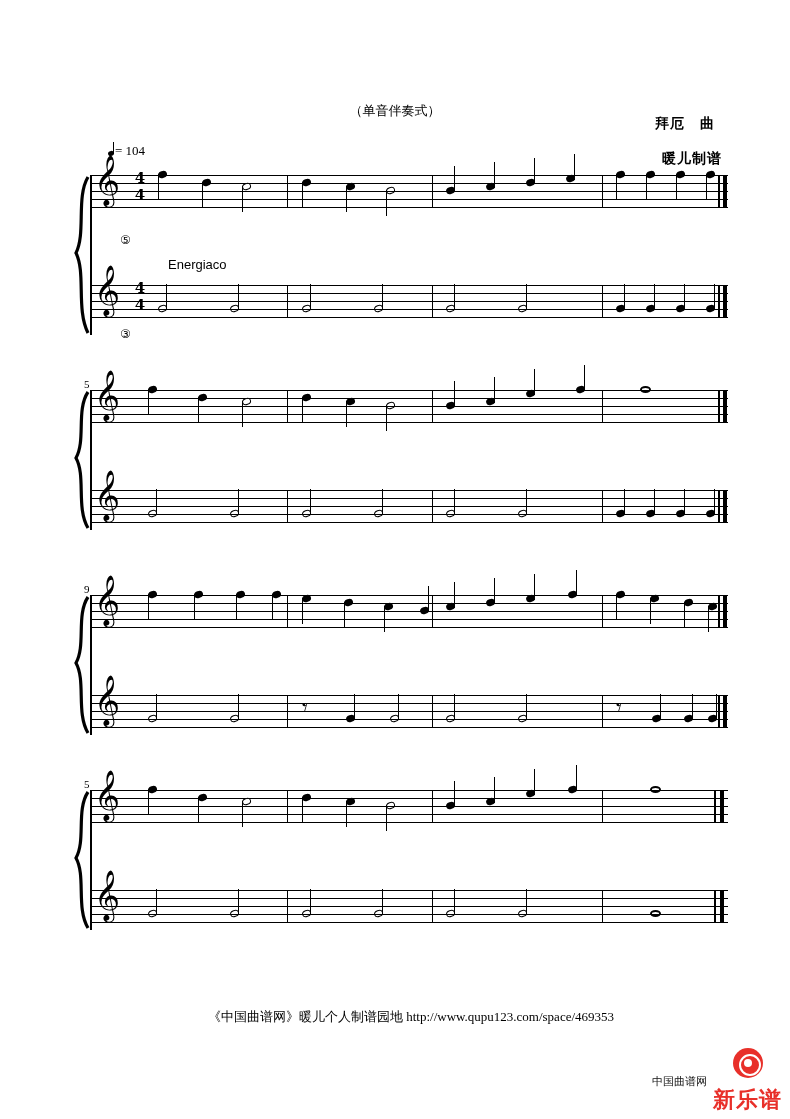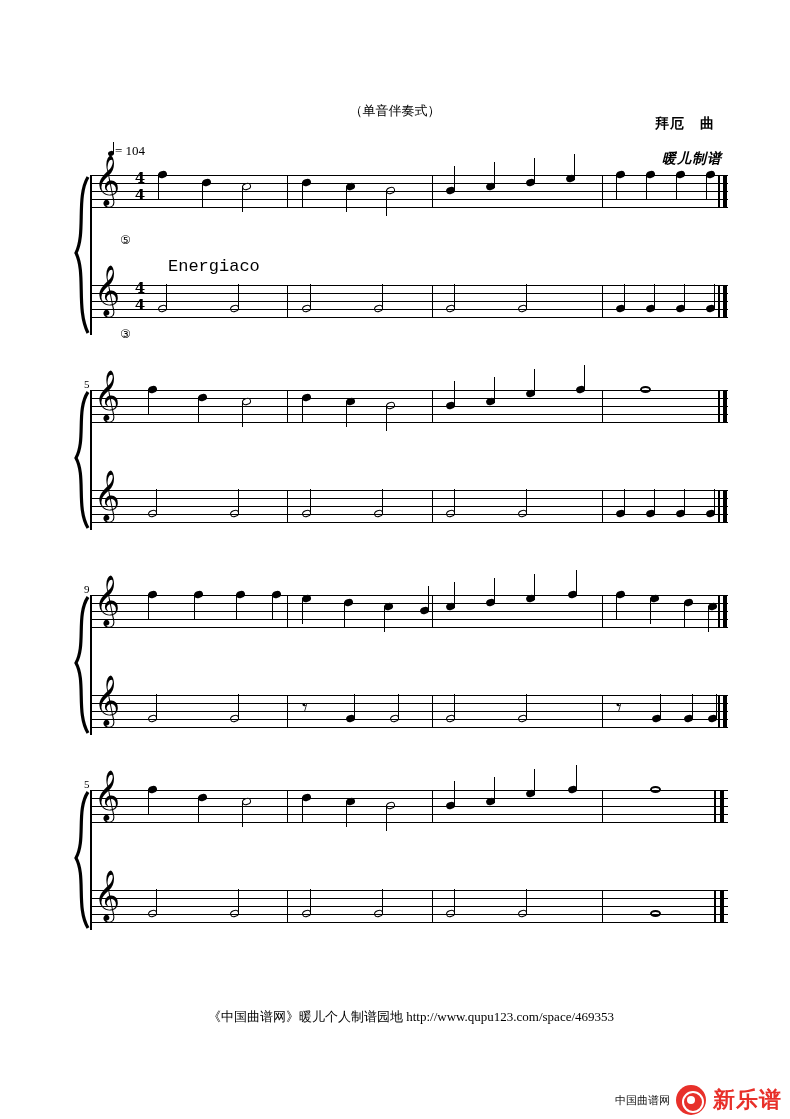--- a/index.html
+++ b/index.html
@@ -51,21 +51,20 @@
     font-weight: bold;
   }
   .arranger {
     position: absolute;
     top: 150px;
     right: 68px;
     font-size: 14px;
     letter-spacing: 1px;
     font-family: "DejaVu Serif", serif;
     font-weight: bold;
-    font-style: italic;
   }
   .tempo {
     position: absolute;
     top: 143px;
     left: 108px;
     font-size: 13px;
     font-family: "Liberation Serif", serif;
     white-space: nowrap;
   }
   .tempo .notehead {
@@ -217,22 +216,22 @@
     font-size: 11px;
     font-family: "Liberation Serif", serif;
   }
   .fingering {
     position: absolute;
     font-size: 12px;
     font-family: "DejaVu Sans", sans-serif;
   }
   .expression {
     position: absolute;
-    font-size: 17px;
-    font-family: Liberation Mono, monospace;
+    font-size: 13px;
+    font-family: Liberation Sans, sans-serif;
   }
 
   
   .footer-line {
     position: absolute;
     top: 1008px;
     left: 16px;
     width: 790px;
     text-align: center;
     font-size: 13px;
@@ -248,20 +247,21 @@
   }
   .watermark .wm-note {
     font-size: 11px;
     font-family: "DejaVu Serif", serif;
     color: #111;
   }
   .wm-logo {
     display: flex;
     align-items: center;
     gap: 7px;
+    flex-direction: column;
   }
   .wm-disc {
     width: 30px; height: 30px;
     border-radius: 50%;
     background: #e8302a;
     position: relative;
   }
   .wm-disc::after {
     content: "";
     position: absolute;

